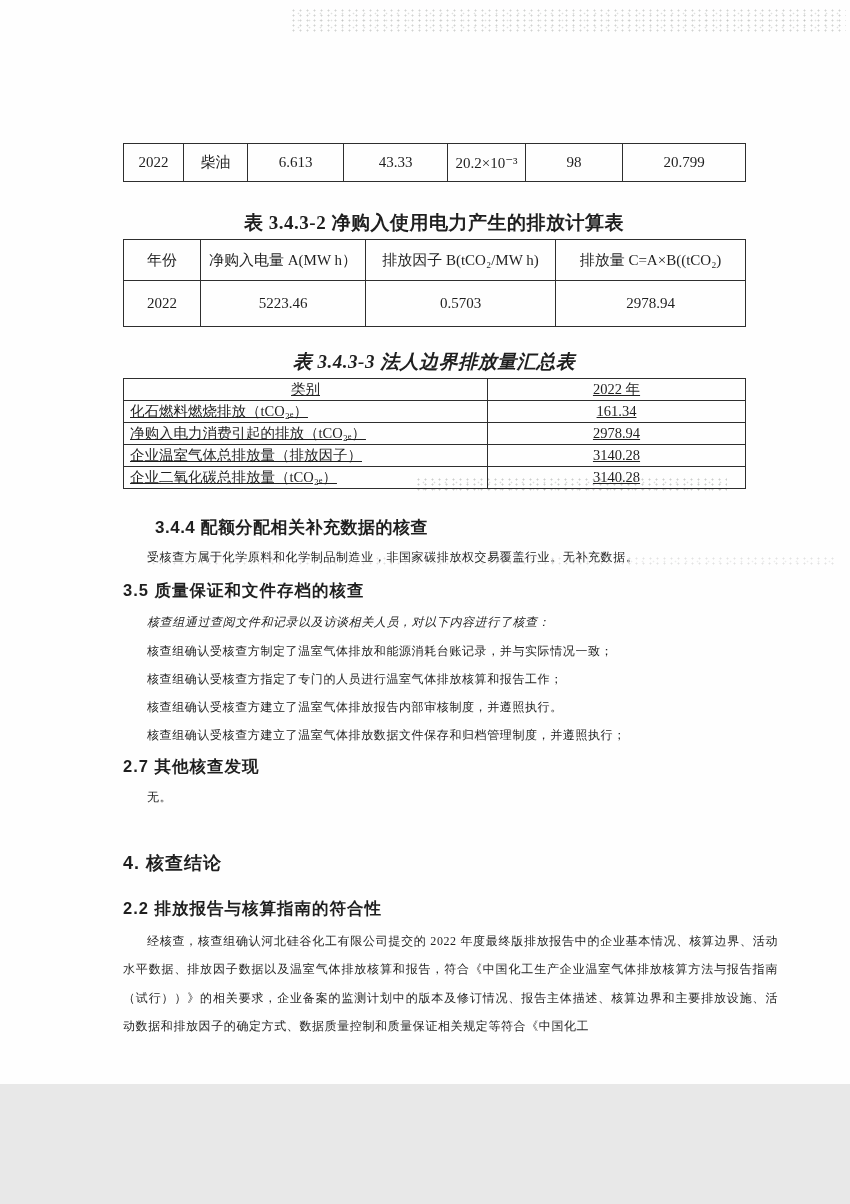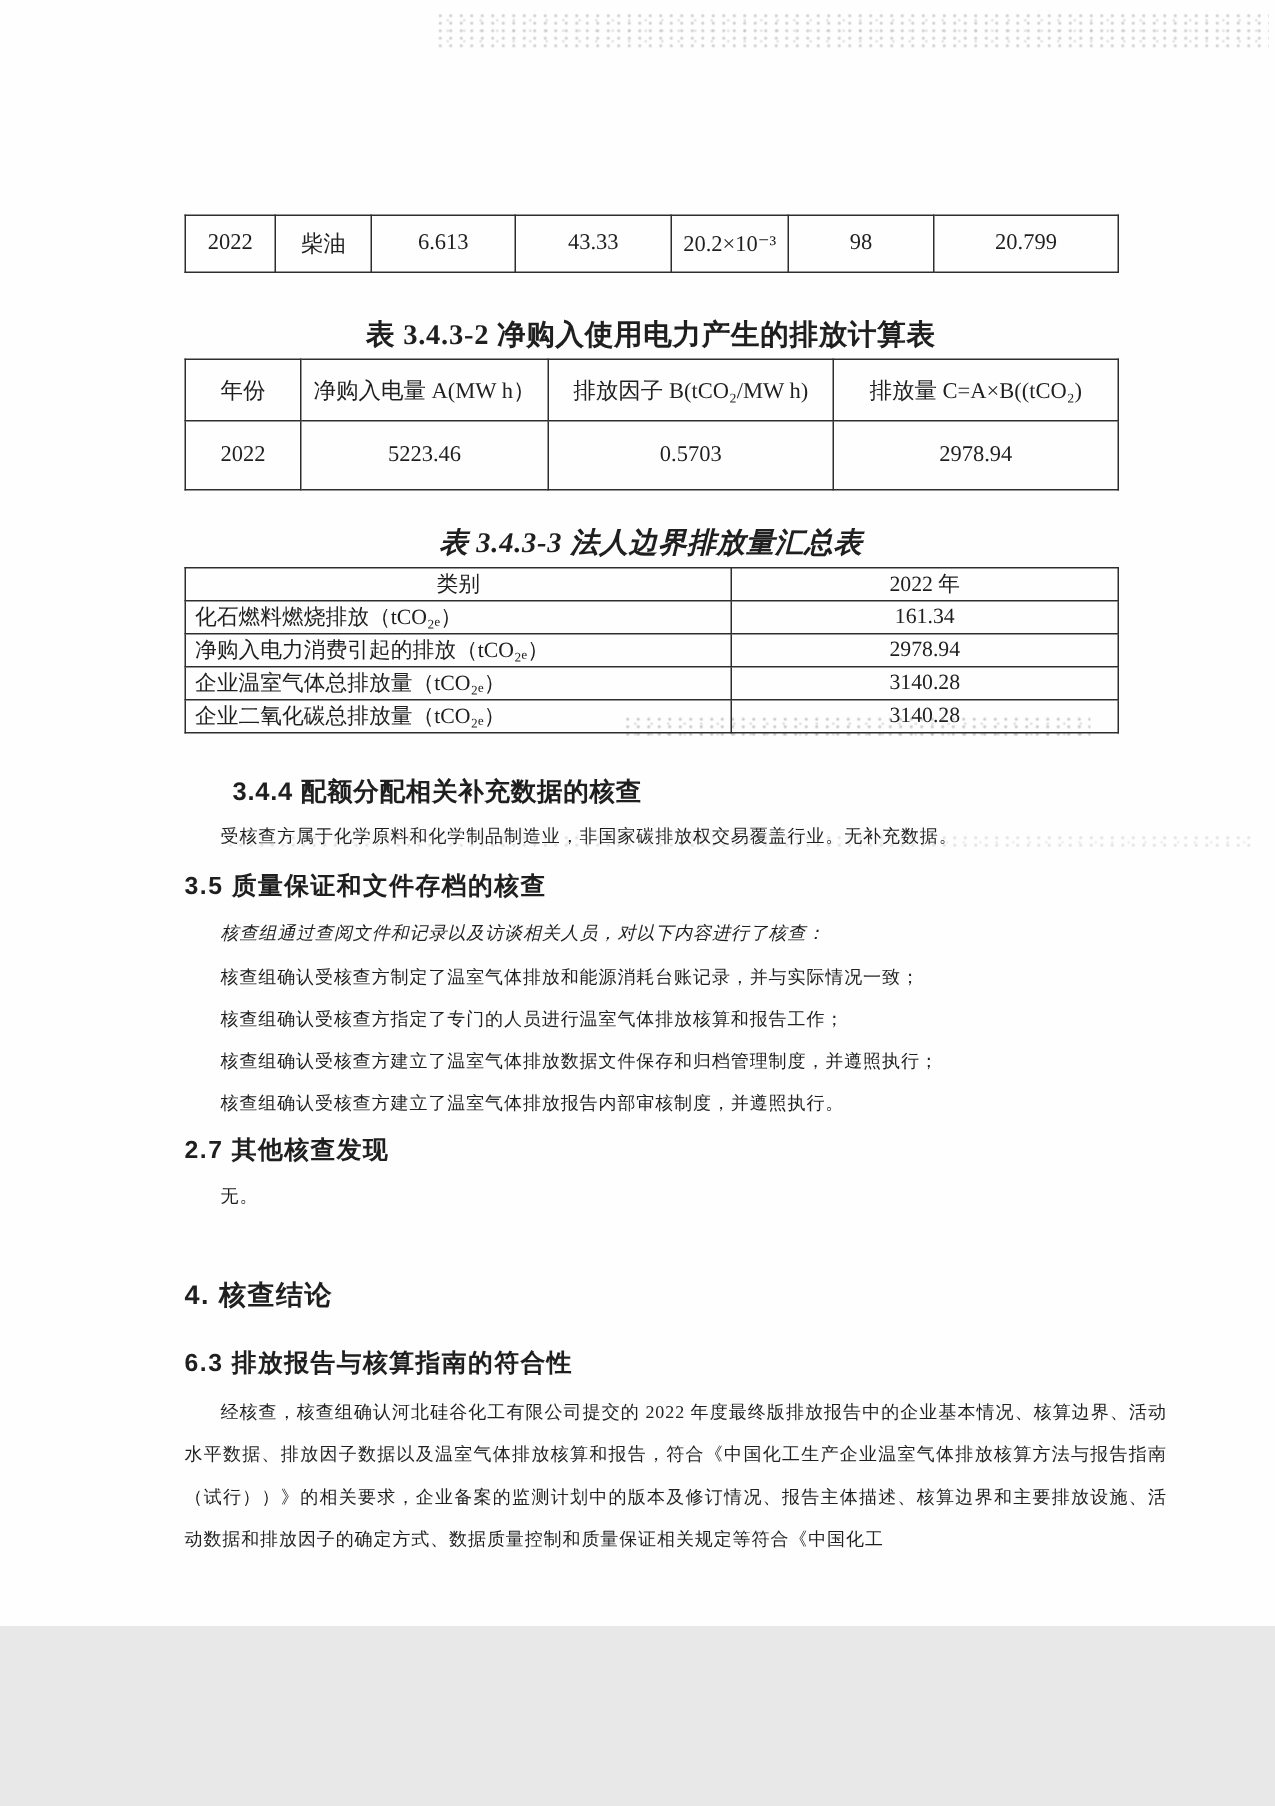--- a/index.html
+++ b/index.html
@@ -84,21 +84,21 @@
     left:0;right:0;top:1090px;
     text-align:center;
     font-size:14.5px;
     font-weight:bold;
     font-family:"Liberation Serif","DejaVu Serif",serif;
   }
   
   .mt-title2{margin-top:28px;}
   .mt-table2{margin-top:3px;}
   .mt-title3{margin-top:22px;font-style:italic;}
-  .mt-table3{margin-top:3px;}
+  .mt-table3{margin-top:3px;text-decoration:underline;}
   .mt-s344{margin-top:27px;}
   .mt-p344{margin-top:4px;}
   .mt-s35{margin-top:9px;}
   .mt-p35{margin-top:6px;font-style:italic;}
   .mt-s36{margin-top:6px;}
   .mt-p36{margin-top:5px;}
   .mt-s4{margin-top:40px;}
   .mt-s41{margin-top:23px;}
   .mt-p41{margin-top:7px;}
 </style>
@@ -173,44 +173,44 @@
       </tr>
       <tr>
         <td class="label">化石燃料燃烧排放（tCO₂ₑ）</td>
         <td>161.34</td>
       </tr>
       <tr>
         <td class="label">净购入电力消费引起的排放（tCO₂ₑ）</td>
         <td>2978.94</td>
       </tr>
       <tr>
-        <td class="label">企业温室气体总排放量（tCO₂ₑ）</td>
+        <td class="label">企业温室气体总排放量（排放因子）</td>
         <td>3140.28</td>
       </tr>
       <tr>
         <td class="label">企业二氧化碳总排放量（tCO₂ₑ）</td>
         <td>3140.28</td>
       </tr>
     </tbody>
       </table>
 
     <h4 class="h-small mt-s344">3.4.4 配额分配相关补充数据的核查</h4>
     <p class="para mt-p344">受核查方属于化学原料和化学制品制造业，非国家碳排放权交易覆盖行业。无补充数据。</p>
 
     <h3 class="h-mid mt-s35">3.5 质量保证和文件存档的核查</h3>
     <p class="para mt-p35">核查组通过查阅文件和记录以及访谈相关人员，对以下内容进行了核查：</p>
     <p class="para">核查组确认受核查方制定了温室气体排放和能源消耗台账记录，并与实际情况一致；</p>
     <p class="para">核查组确认受核查方指定了专门的人员进行温室气体排放核算和报告工作；</p>
+    <p class="para">核查组确认受核查方建立了温室气体排放报告内部审核制度，并遵照执行。</p>
     <p class="para">核查组确认受核查方建立了温室气体排放数据文件保存和归档管理制度，并遵照执行；</p>
-    <p class="para">核查组确认受核查方建立了温室气体排放报告内部审核制度，并遵照执行。</p>
 
     <h3 class="h-mid mt-s36">2.7 其他核查发现</h3>
     <p class="para mt-p36">无。</p>
 
     <h2 class="h-big mt-s4">4. 核查结论</h2>
 
-    <h3 class="h-mid mt-s41">6.3 排放报告与核算指南的符合性</h3>
+    <h3 class="h-mid mt-s41">2.2 排放报告与核算指南的符合性</h3>
     <p class="para mt-p41">经核查，核查组确认河北硅谷化工有限公司提交的 2022 年度最终版排放报告中的企业基本情况、核算边界、活动水平数据、排放因子数据以及温室气体排放核算和报告，符合《中国化工生产企业温室气体排放核算方法与报告指南（试行））》的相关要求，企业备案的监测计划中的版本及修订情况、报告主体描述、核算边界和主要排放设施、活动数据和排放因子的确定方式、数据质量控制和质量保证相关规定等符合《中国化工</p>
 
   </div>
 
   <div class="footer">-14-</div>
 </div>
 
 </body></html>

